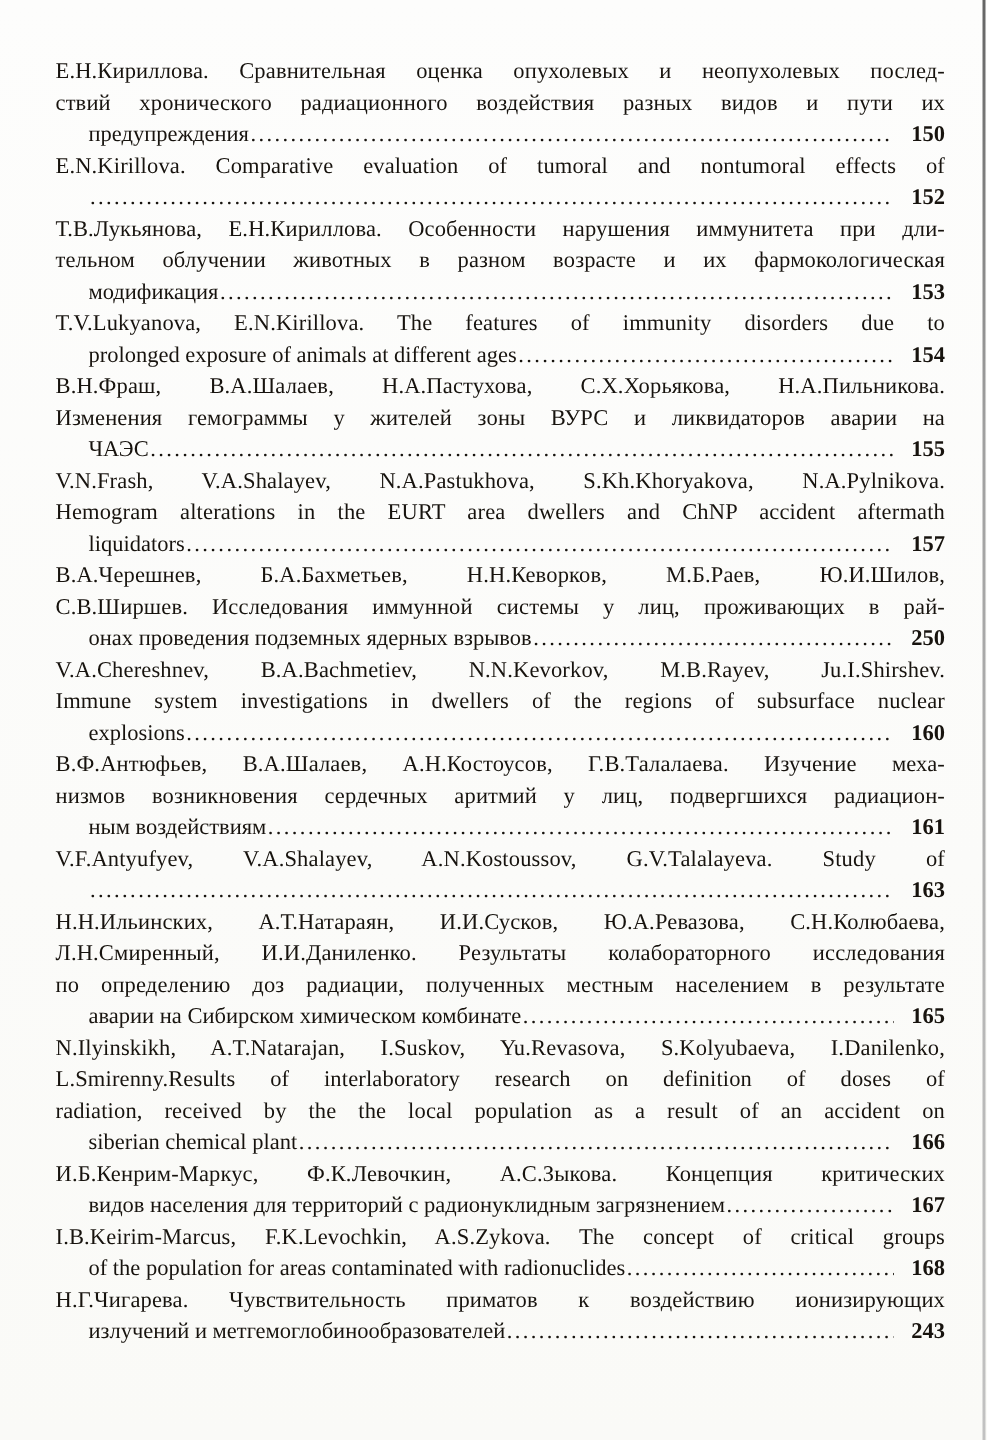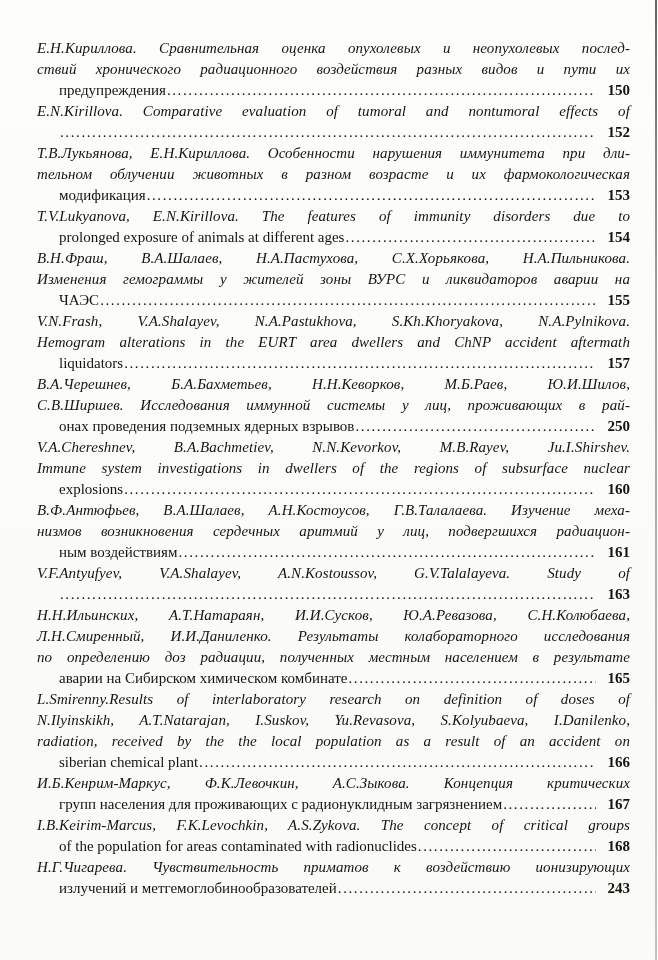--- a/index.html
+++ b/index.html
@@ -24,21 +24,20 @@
     top: 38px;
     left: 37px;
     right: 28px;
   }
   .toc-entry { margin: 0; padding: 0; }
   .toc-line {
     line-height: 21px;
     text-align: justify;
     text-align-last: justify;
     letter-spacing: 0.1px;
-    font-style: italic;
   }
   .toc-lastline {
     display: flex;
     align-items: baseline;
     line-height: 21px;
     margin-left: 22px;
   }
   .toc-lastline .entry-text {
     white-space: nowrap;
     flex: 0 0 auto;
@@ -163,33 +162,33 @@
       <div class="toc-line">Н.Н.Ильинских, А.Т.Натараян, И.И.Сусков, Ю.А.Ревазова, С.Н.Колюбаева,</div>
       <div class="toc-line">Л.Н.Смиренный, И.И.Даниленко. Результаты колабораторного исследования</div>
       <div class="toc-line">по определению доз радиации, полученных местным населением в результате</div>
       <div class="toc-lastline">
         <span class="entry-text">аварии на Сибирском химическом комбинате</span>
         <span class="dot-leader">............................................................................................................................................................................................................................</span>
         <span class="page-number">165</span>
       </div>
     </div>
     <div class="toc-entry">
+      <div class="toc-line">N.Ilyinskikh, A.T.Natarajan, I.Suskov, Yu.Revasova, S.Kolyubaeva, I.Danilenko,</div>
       <div class="toc-line">L.Smirenny.Results of interlaboratory research on definition of doses of</div>
-      <div class="toc-line">N.Ilyinskikh, A.T.Natarajan, I.Suskov, Yu.Revasova, S.Kolyubaeva, I.Danilenko,</div>
       <div class="toc-line">radiation, received by the the local population as a result of an accident on</div>
       <div class="toc-lastline">
         <span class="entry-text">siberian chemical plant</span>
         <span class="dot-leader">............................................................................................................................................................................................................................</span>
         <span class="page-number">166</span>
       </div>
     </div>
     <div class="toc-entry">
       <div class="toc-line">И.Б.Кенрим-Маркус, Ф.К.Левочкин, А.С.Зыкова. Концепция критических</div>
       <div class="toc-lastline">
-        <span class="entry-text">групп населения для проживающих с радионуклидным загрязнением</span>
+        <span class="entry-text">видов населения для территорий с радионуклидным загрязнением</span>
         <span class="dot-leader">............................................................................................................................................................................................................................</span>
         <span class="page-number">167</span>
       </div>
     </div>
     <div class="toc-entry">
       <div class="toc-line">I.B.Keirim-Marcus, F.K.Levochkin, A.S.Zykova. The concept of critical groups</div>
       <div class="toc-lastline">
         <span class="entry-text">of the population for areas contaminated with radionuclides</span>
         <span class="dot-leader">............................................................................................................................................................................................................................</span>
         <span class="page-number">168</span>

